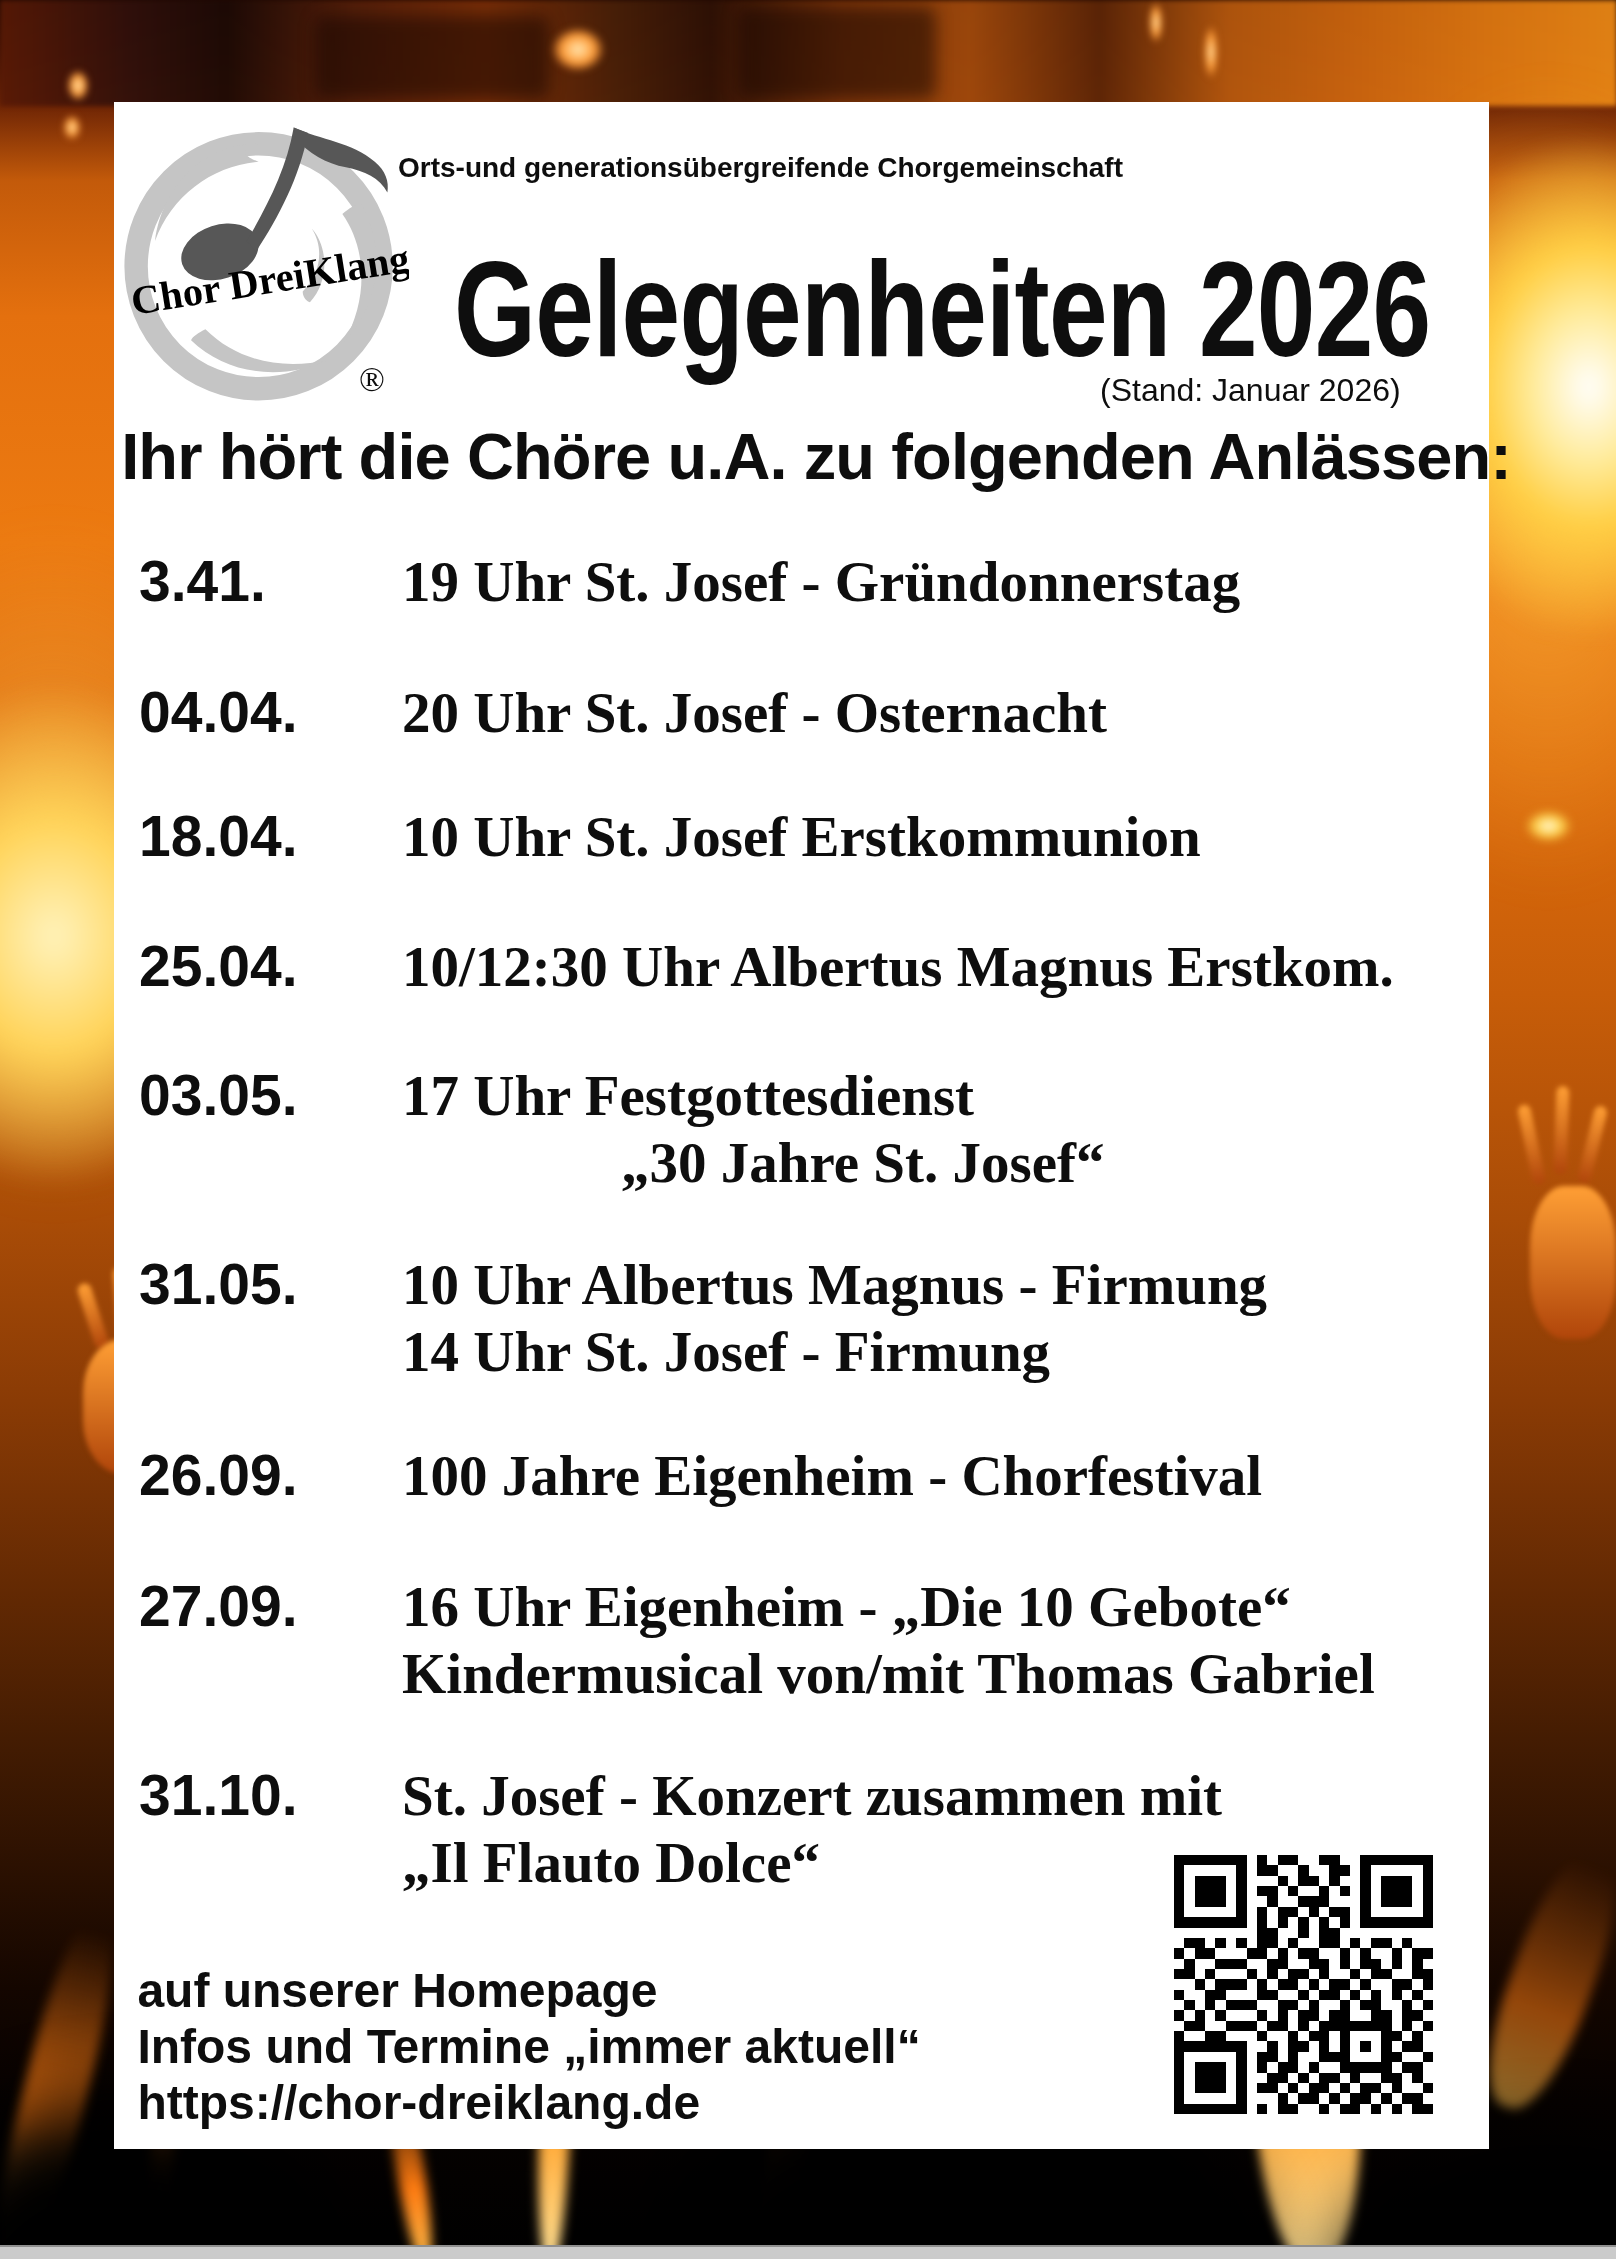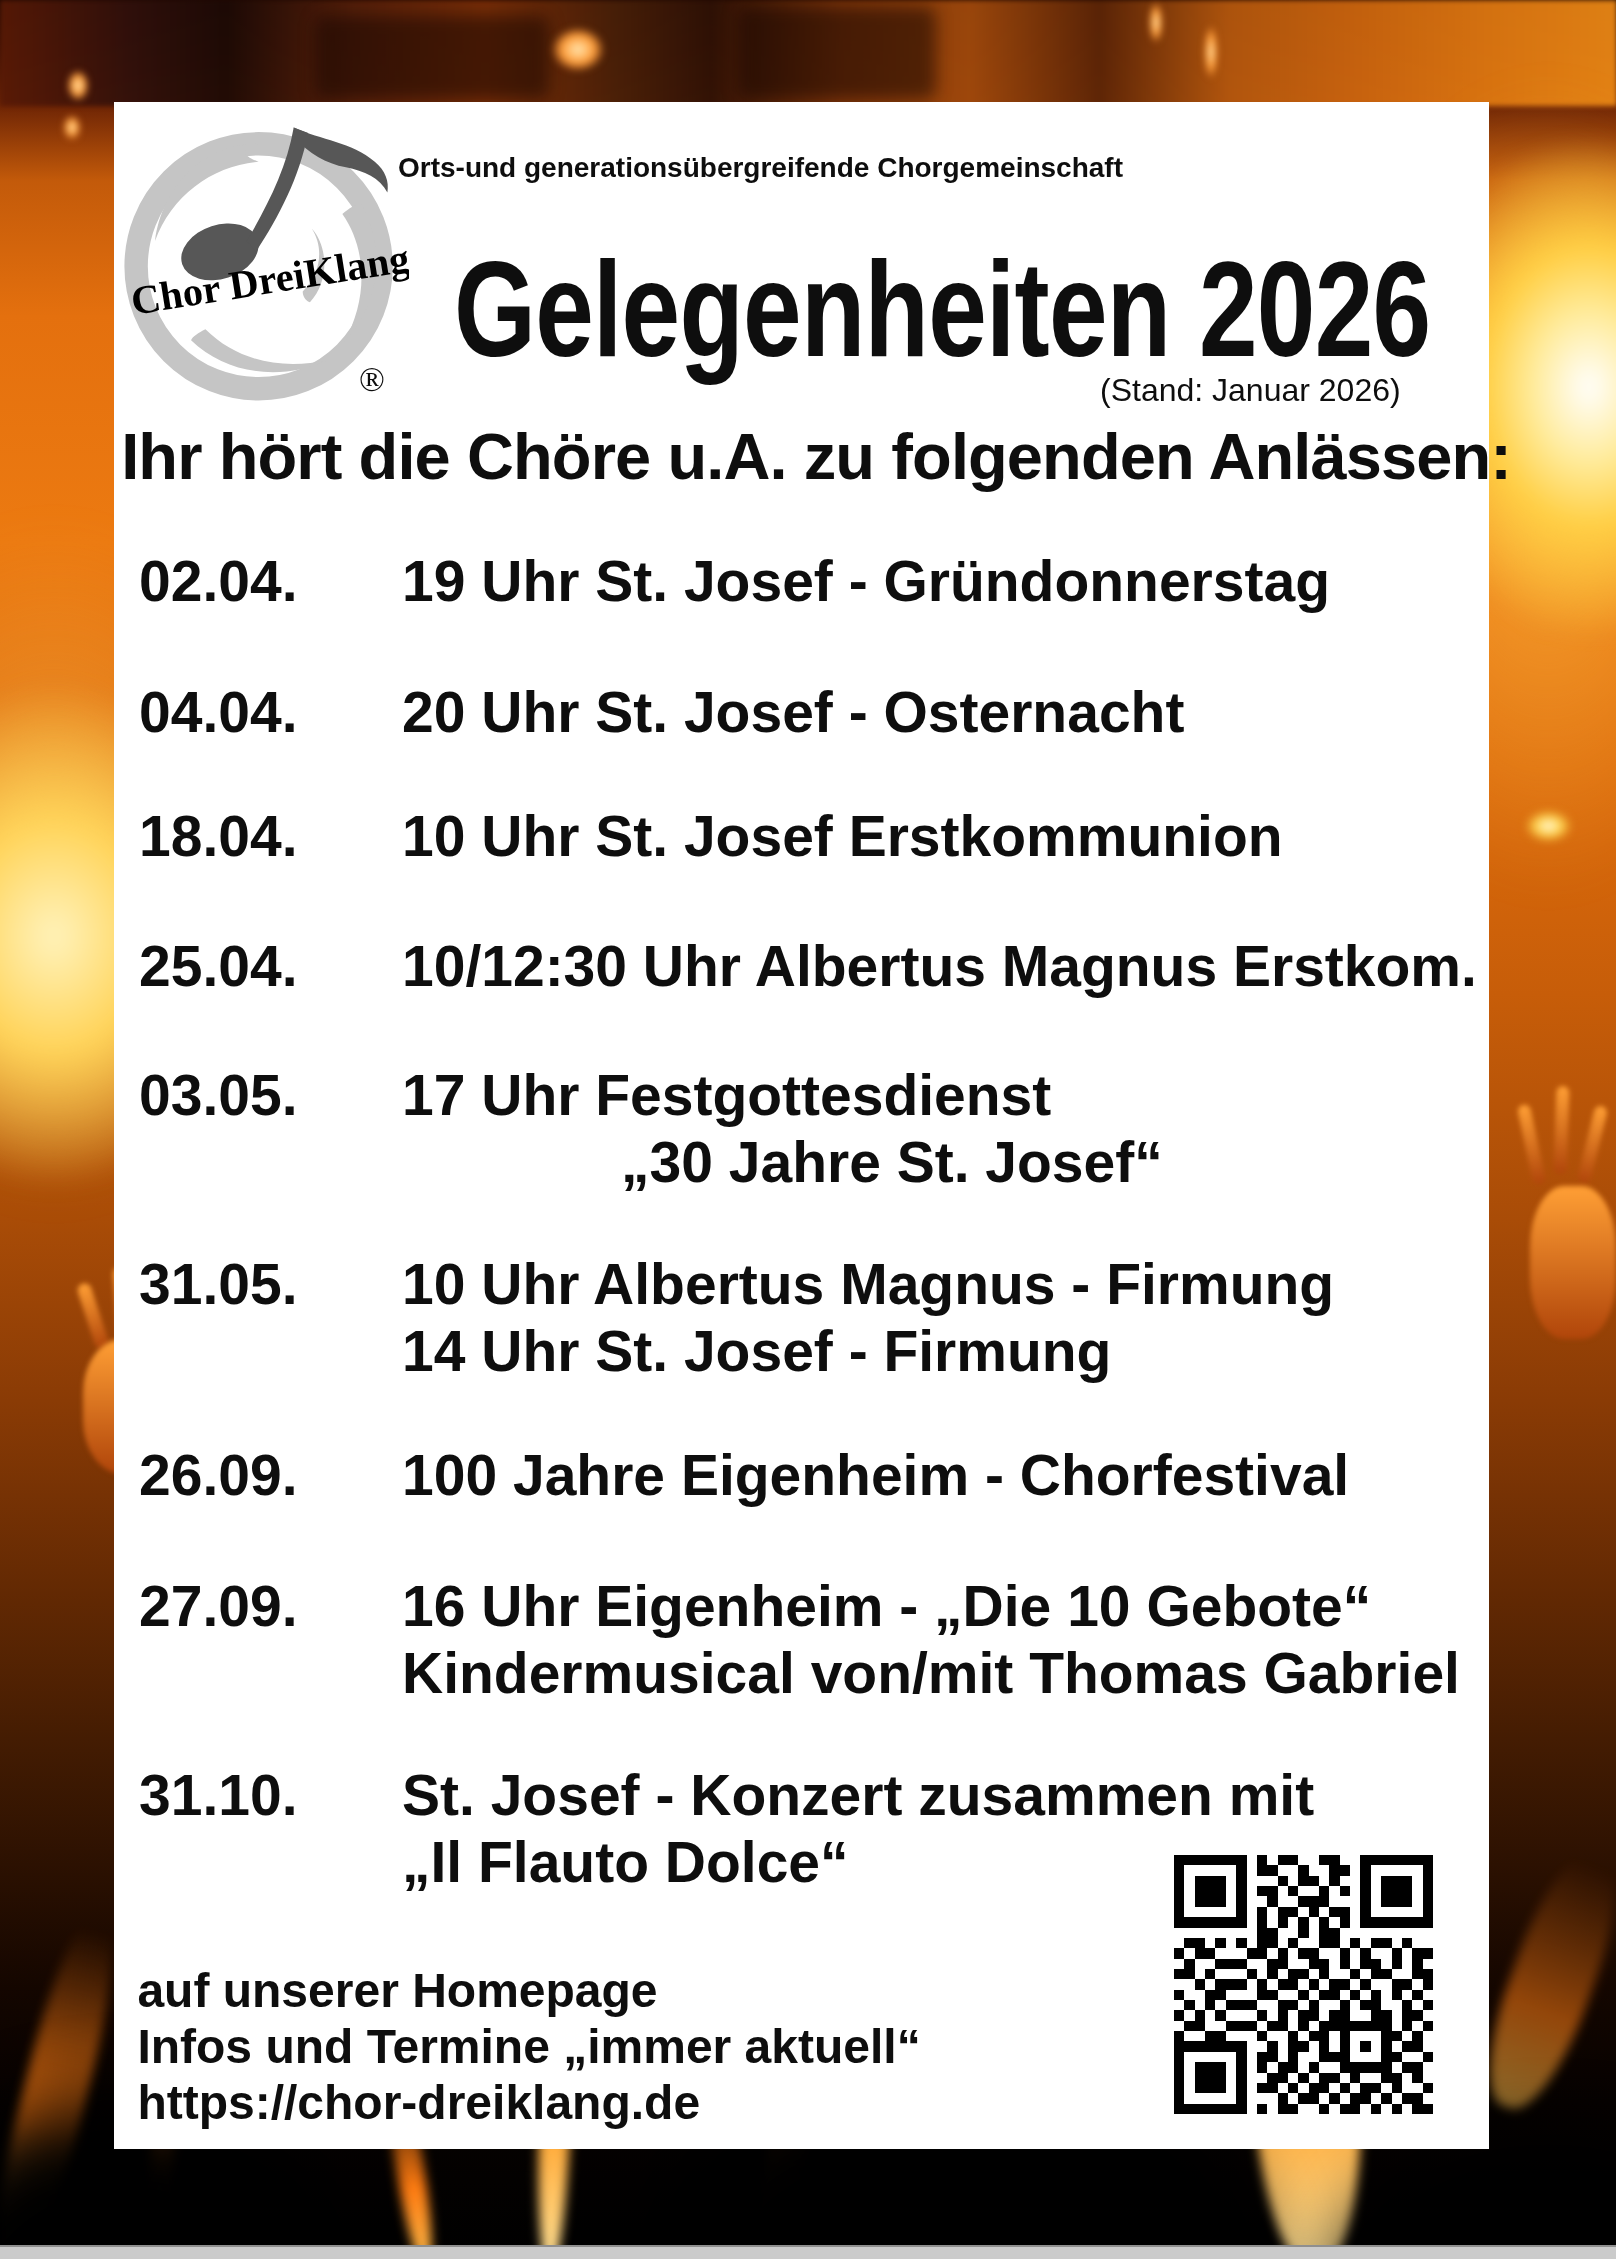--- a/index.html
+++ b/index.html
@@ -40,21 +40,21 @@
   .logo-svg{position:absolute;left:5.4px;top:12.6px;width:290px;height:290px;}
   .reg-mark{position:absolute;left:245px;top:259px;font-family:"Liberation Serif",serif;font-size:34px;}
   .subtitle{position:absolute;left:284px;top:50px;font-size:28px;font-weight:bold;white-space:nowrap;}
   .title{position:absolute;left:340px;top:140px;font-size:135px;font-weight:bold;line-height:1;
          white-space:nowrap;transform:scaleX(.78);transform-origin:0 0;letter-spacing:-0.9px;}
   .stand{position:absolute;left:986px;top:270px;font-size:32px;white-space:nowrap;}
   .intro{position:absolute;left:7.2px;top:317px;font-size:65px;font-weight:700;white-space:nowrap;
          letter-spacing:-0.9px;}
   .row{position:absolute;left:25px;font-size:57px;font-weight:bold;line-height:67px;white-space:nowrap;}
   .row .date{position:absolute;left:0;top:0;}
-  .row .lines{position:absolute;left:263px;top:0;}
+  .row .lines{position:absolute;left:263px;top:0;font-family:Liberation Serif, serif;}
   .line.indent2{margin-left:219px;}
   .footer{position:absolute;left:23.4px;top:1861px;font-size:48px;font-weight:bold;line-height:56px;
           white-space:nowrap;}
   .qr{position:absolute;left:1060px;top:1753px;width:259px;height:259px;display:grid;
       grid-template-columns:repeat(25,1fr);grid-template-rows:repeat(25,1fr);background:#fff;}
   .qr .m1{background:#000;} .qr .m0{background:#fff;}
 </style>
 </head>
 <body>
 
@@ -114,21 +114,21 @@
     <text x="16" y="222" transform="rotate(-9 16 222)" font-family="Liberation Serif, serif" font-weight="bold" font-size="45" fill="#000">Chor DreiKlang</text>
   </svg>
   <div class="reg-mark">®</div>
 
   <div class="subtitle">Orts-und generationsübergreifende Chorgemeinschaft</div>
   <div class="title">Gelegenheiten 2026</div>
   <div class="stand">(Stand: Januar 2026)</div>
   <div class="intro">Ihr hört die Chöre u.A. zu folgenden Anlässen:</div>
 
   <div class="row" style="top:446px">
-    <span class="date">02.04.</span>
+    <span class="date">3.41.</span>
     <div class="lines">
       <div class="line">19 Uhr St. Josef - Gründonnerstag</div>
     </div>
   </div>
   <div class="row" style="top:577px">
     <span class="date">04.04.</span>
     <div class="lines">
       <div class="line">20 Uhr St. Josef - Osternacht</div>
     </div>
   </div>

